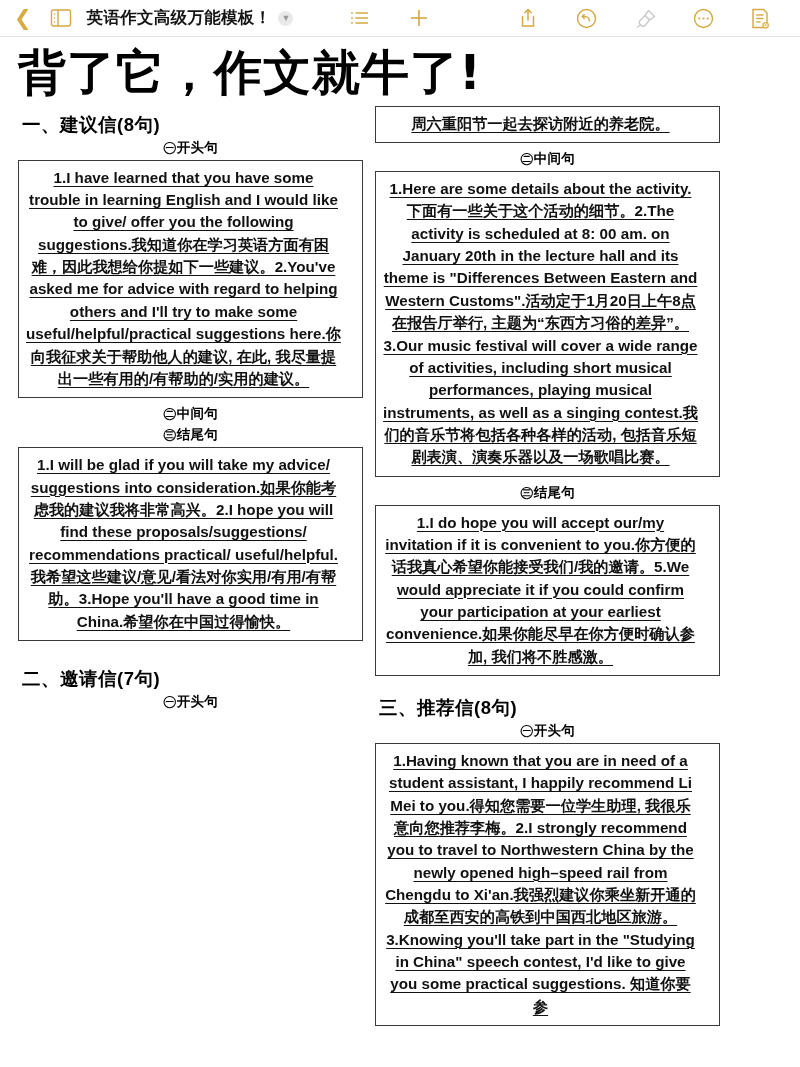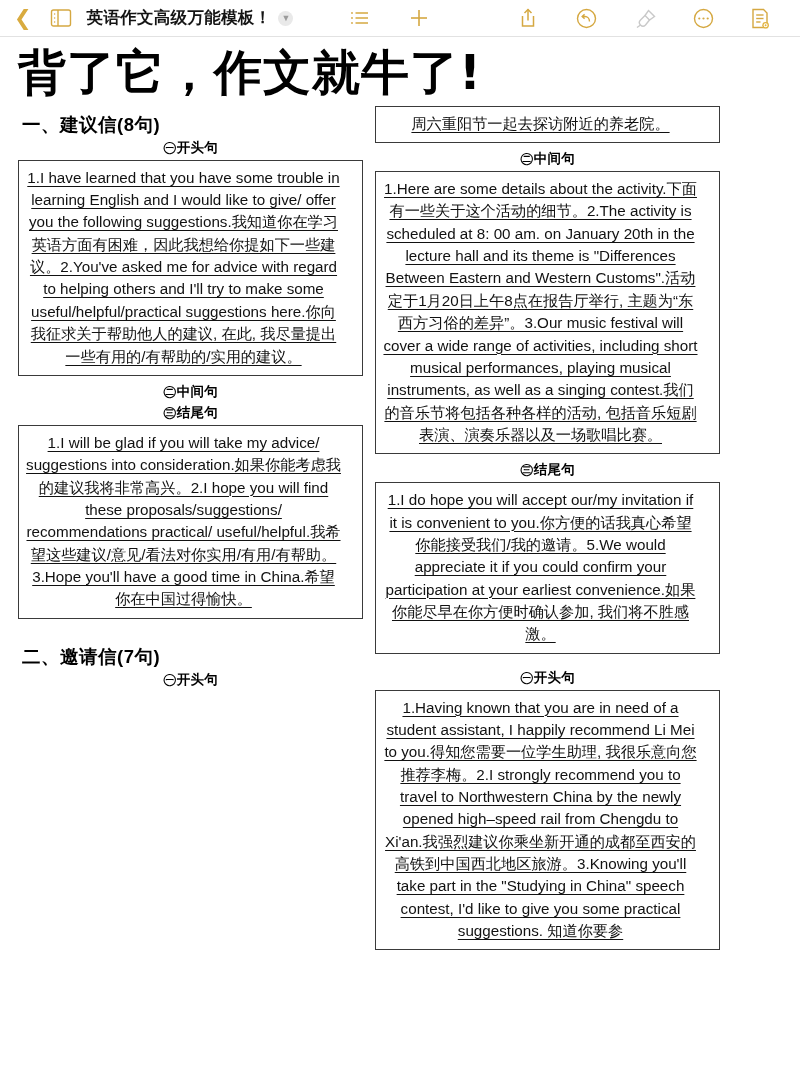--- a/index.html
+++ b/index.html
@@ -92,20 +92,21 @@
     font-weight: bold;
     color: #000;
     margin: 2px 0 3px 0;
     letter-spacing: 0.3px;
   }
   .box {
     border: 1.6px solid #3a3a3a;
     padding: 6px 21px 7px 7px;
     margin-bottom: 7px;
     background: #fff;
+    font-weight: bold;
   }
   .box p {
     margin: 0;
     text-align: center;
     font-size: 15.2px;
     line-height: 1.47;
     color: #111;
     text-decoration: underline;
     text-decoration-thickness: 1px;
     text-underline-offset: 2.5px;
@@ -254,20 +255,21 @@
         <p>1.Here are some details about the activity.下面有一些关于这个活动的细节。2.The activity is scheduled at 8: 00 am. on January 20th in the lecture hall and its theme is "Differences Between Eastern and Western Customs".活动定于1月20日上午8点在报告厅举行, 主题为“东西方习俗的差异”。3.Our music festival will cover a wide range of activities, including short musical performances, playing musical instruments, as well as a singing contest.我们的音乐节将包括各种各样的活动, 包括音乐短剧表演、演奏乐器以及一场歌唱比赛。</p>
       </div>
 
       <div class="sub-title">㊂结尾句</div>
       <div class="box">
         <p>1.I do hope you will accept our/my invitation if it is convenient to you.你方便的话我真心希望你能接受我们/我的邀请。5.We would appreciate it if you could confirm your participation at your earliest convenience.如果你能尽早在你方便时确认参加, 我们将不胜感激。</p>
       </div>
 
       <div class="spacer-6"></div>
 
+      <div class="sec-title">三、推荐信(8句)</div>
 
       <div class="sub-title">㊀开头句</div>
       <div class="box">
         <p>1.Having known that you are in need of a student assistant, I happily recommend Li Mei to you.得知您需要一位学生助理, 我很乐意向您推荐李梅。2.I strongly recommend you to travel to Northwestern China by the newly opened high–speed rail from Chengdu to Xi'an.我强烈建议你乘坐新开通的成都至西安的高铁到中国西北地区旅游。3.Knowing you'll take part in the "Studying in China" speech contest, I'd like to give you some practical suggestions. 知道你要参</p>
       </div>
 
     </div>
 
   </div>
 </div>

